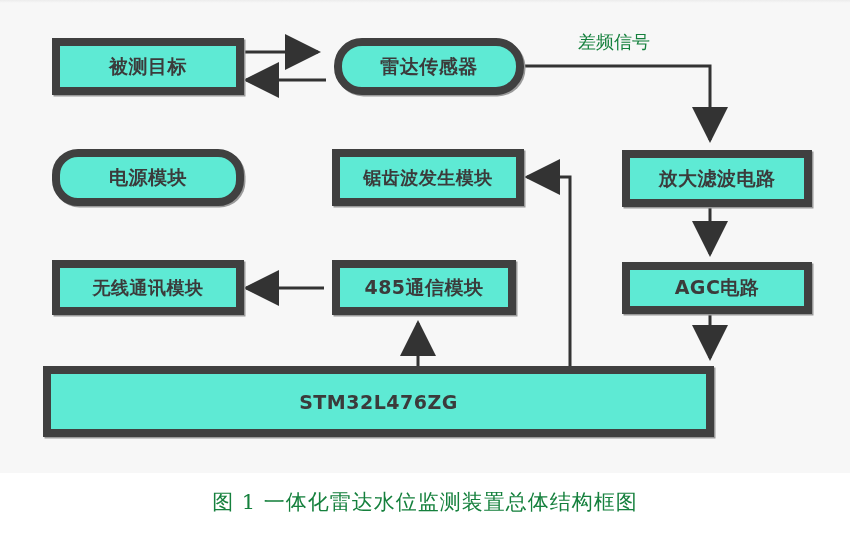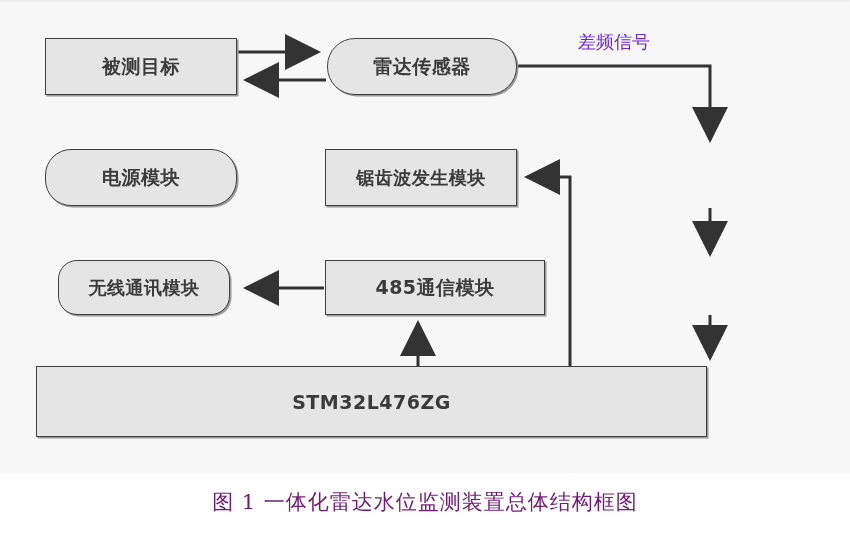--- a/index.html
+++ b/index.html
@@ -31,54 +31,55 @@
     background: linear-gradient(to bottom, #ececec, #f7f7f7);
   }
   svg#diagram {
     position: absolute;
     left: 0;
     top: 0;
   }
   .node-box {
     position: absolute;
     box-sizing: border-box;
-    background: #e5e5e5;
-    border: 1px solid #404040;
+    background: #5eead4;
+    border: 8px solid #404040;
     box-shadow: 1.5px 1.5px 0 0 #9a9a9a;
     display: flex;
     align-items: center;
     justify-content: center;
+    margin-left: 7px;
   }
   .node-label {
     font-family: "DejaVu Sans", "Liberation Sans", sans-serif;
     font-weight: bold;
     font-size: 19px;
     color: #3b3b3b;
     letter-spacing: 0.5px;
     white-space: nowrap;
   }
   .node-label.small {
     font-size: 18px;
   }
   .edge-label {
     position: absolute;
     font-family: "DejaVu Sans", "Liberation Sans", sans-serif;
     font-size: 18px;
-    color: #6d28d9;
+    color: #15803d;
     white-space: nowrap;
   }
   #caption {
     position: absolute;
     left: 0;
     top: 488px;
     width: 850px;
     text-align: center;
     font-family: "DejaVu Serif", "Liberation Serif", serif;
     font-size: 21px;
-    color: #701a75;
+    color: #15803d;
     letter-spacing: 1px;
   }
 </style>
 </head>
 <body>
 
 <div id="page">
 
   <div id="figure-area">
 
@@ -116,29 +117,35 @@
     </div>
 
     <div class="node-box" style="left:45px;  top:149px; width:192px; height:57px;border-radius:26px;">
       <span class="node-label">电源模块</span>
     </div>
 
     <div class="node-box" style="left:325px; top:149px; width:192px; height:57px;">
       <span class="node-label small">锯齿波发生模块</span>
     </div>
 
+    <div class="node-box" style="left:615px; top:150px; width:190px; height:57px;">
+      <span class="node-label">放大滤波电路</span>
+    </div>
 
-    <div class="node-box" style="left:58px;  top:260px; width:172px; height:55px;border-radius:19px;">
+    <div class="node-box" style="left:45px;  top:260px; width:192px; height:55px;">
       <span class="node-label small">无线通讯模块</span>
     </div>
 
-    <div class="node-box" style="left:325px; top:260px; width:220px; height:55px;">
+    <div class="node-box" style="left:325px; top:260px; width:184px; height:55px;">
       <span class="node-label">485通信模块</span>
     </div>
 
+    <div class="node-box" style="left:615px; top:262px; width:190px; height:52px;">
+      <span class="node-label">AGC电路</span>
+    </div>
 
     <div class="node-box" style="left:36px;  top:366px; width:671px; height:71px;">
       <span class="node-label">STM32L476ZG</span>
     </div>
 
     <div class="edge-label" style="left:578px; top:30px;">差频信号</div>
 
   </div>
 
   <div id="caption">图 1  一体化雷达水位监测装置总体结构框图</div>

